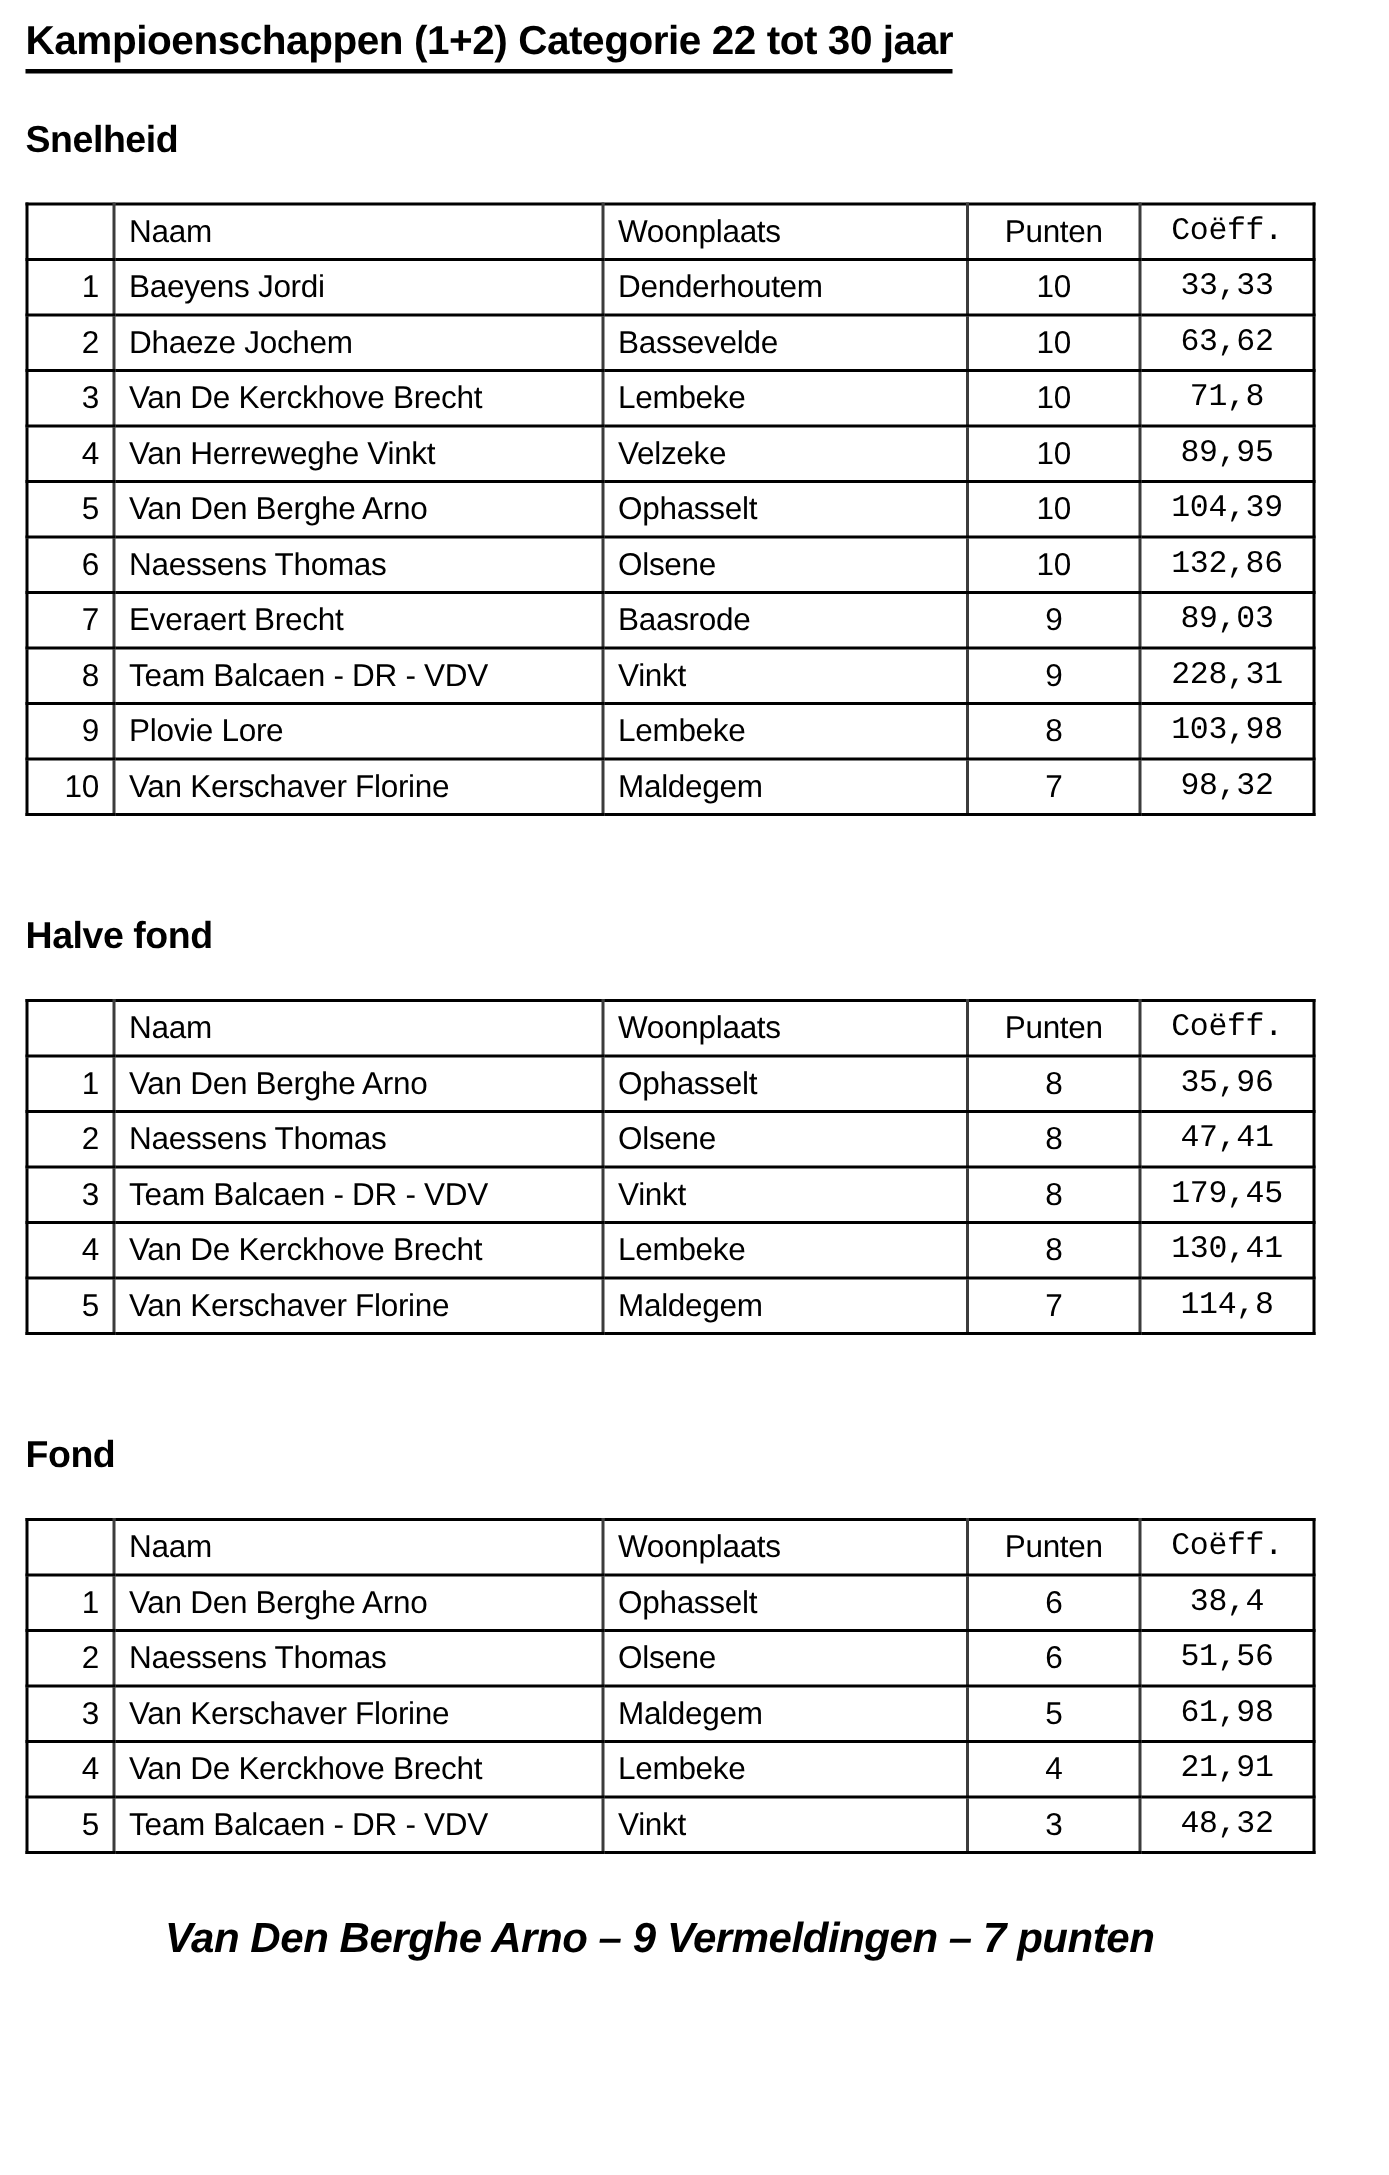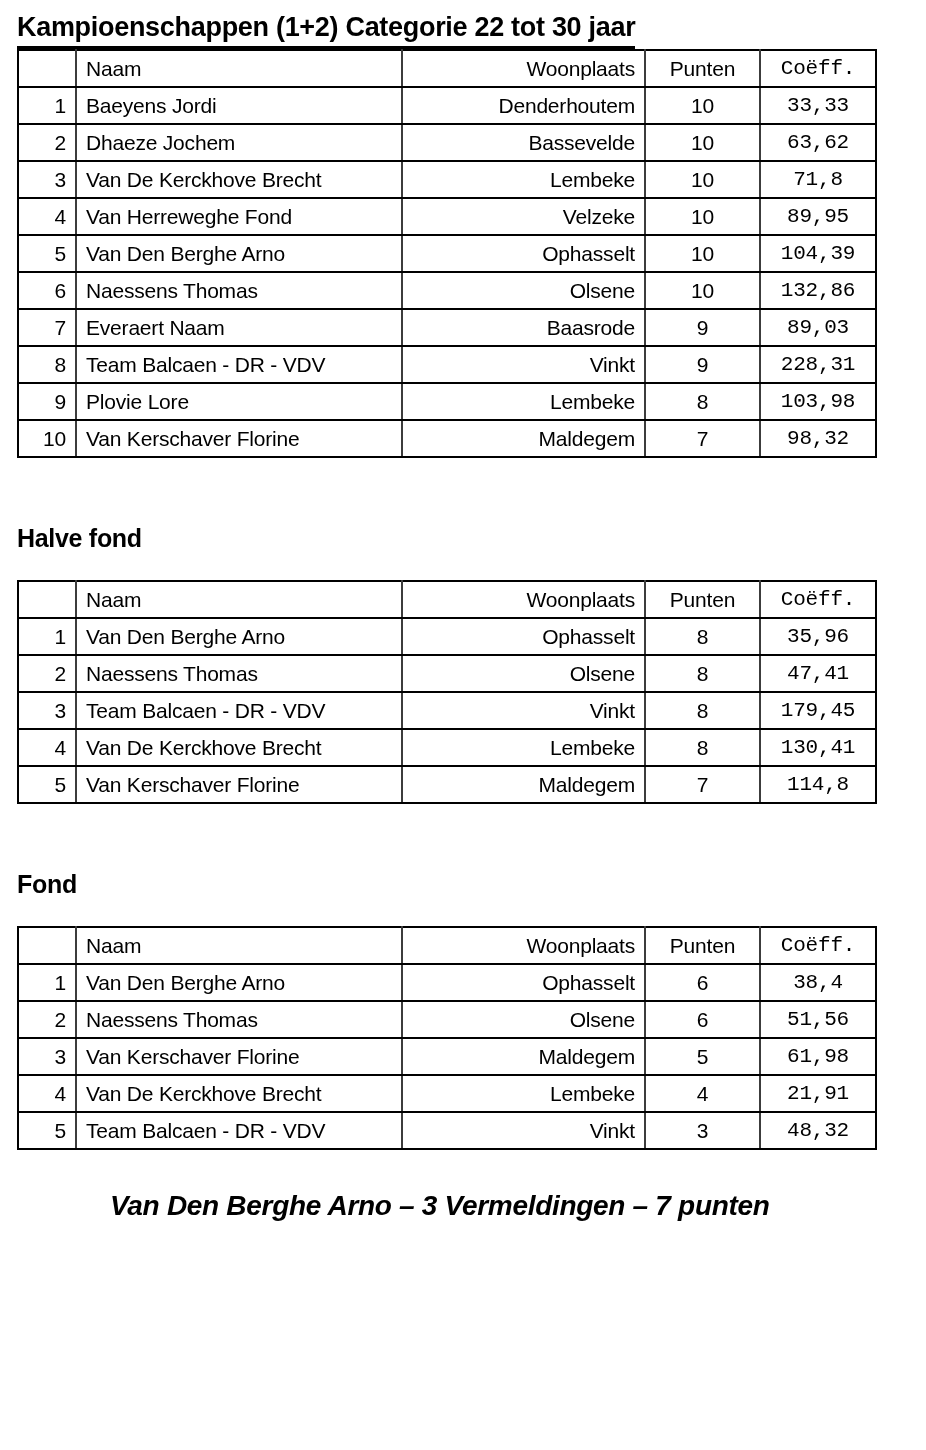--- a/index.html
+++ b/index.html
@@ -50,21 +50,21 @@
     padding: 1px 9px;
     vertical-align: middle;
     overflow: hidden;
     white-space: nowrap;
     letter-spacing: -0.2px;
   }
   table.res tr > *:first-child { border-left: 2px solid #000; }
   table.res tr > *:last-child  { border-right: 2px solid #000; }
   .c-rank   { width: 38px;  text-align: right; }
   .c-name   { width: 306px; text-align: left; }
-  .c-place  { width: 223px; text-align: right; }
+  .c-place  { width: 223px; text-align: left; }
   .c-points { width: 95px;  text-align: center; border-radius: 18px; }
   .c-coeff  { width: 96px;  text-align: center; font-family: Liberation Mono, monospace; }
   .footer-heading {
     font-size: 26px;
     font-weight: bold;
     font-style: italic;
     margin: 68px 0 0 0;
     letter-spacing: -0.3px;
   }
   .champion-line {
@@ -75,20 +75,21 @@
     letter-spacing: -0.3px;
   }
 </style>
 </head>
 <body>
 
 <div class="page">
 
   <h1 class="doc-title">Kampioenschappen (1+2) Categorie 22 tot 30 jaar</h1>
 
+  <h2 class="section-heading">Snelheid</h2>
   <table class="res">
     <thead>
       <tr>
         <th class="c-rank"></th>
         <th class="c-name">Naam</th>
         <th class="c-place">Woonplaats</th>
         <th class="c-points">Punten</th>
         <th class="c-coeff">Coëff.</th>
       </tr>
     </thead>
@@ -109,42 +110,42 @@
         </tr>
         <tr>
           <td class="c-rank">3</td>
           <td class="c-name">Van De Kerckhove Brecht</td>
           <td class="c-place">Lembeke</td>
           <td class="c-points">10</td>
           <td class="c-coeff">71,8</td>
         </tr>
         <tr>
           <td class="c-rank">4</td>
-          <td class="c-name">Van Herreweghe Fond</td>
+          <td class="c-name">Van Herreweghe Vinkt</td>
           <td class="c-place">Velzeke</td>
           <td class="c-points">10</td>
           <td class="c-coeff">89,95</td>
         </tr>
         <tr>
           <td class="c-rank">5</td>
           <td class="c-name">Van Den Berghe Arno</td>
           <td class="c-place">Ophasselt</td>
           <td class="c-points">10</td>
           <td class="c-coeff">104,39</td>
         </tr>
         <tr>
           <td class="c-rank">6</td>
           <td class="c-name">Naessens Thomas</td>
           <td class="c-place">Olsene</td>
           <td class="c-points">10</td>
           <td class="c-coeff">132,86</td>
         </tr>
         <tr>
           <td class="c-rank">7</td>
-          <td class="c-name">Everaert Naam</td>
+          <td class="c-name">Everaert Brecht</td>
           <td class="c-place">Baasrode</td>
           <td class="c-points">9</td>
           <td class="c-coeff">89,03</td>
         </tr>
         <tr>
           <td class="c-rank">8</td>
           <td class="c-name">Team Balcaen - DR - VDV</td>
           <td class="c-place">Vinkt</td>
           <td class="c-points">9</td>
           <td class="c-coeff">228,31</td>
@@ -259,15 +260,15 @@
         <tr>
           <td class="c-rank">5</td>
           <td class="c-name">Team Balcaen - DR - VDV</td>
           <td class="c-place">Vinkt</td>
           <td class="c-points">3</td>
           <td class="c-coeff">48,32</td>
         </tr>
       </tbody>
   </table>
 
-  <p class="champion-line">Van Den Berghe Arno – 3 Vermeldingen – 7 punten</p>
+  <p class="champion-line">Van Den Berghe Arno – 9 Vermeldingen – 7 punten</p>
 
 </div>
 
 </body></html>

